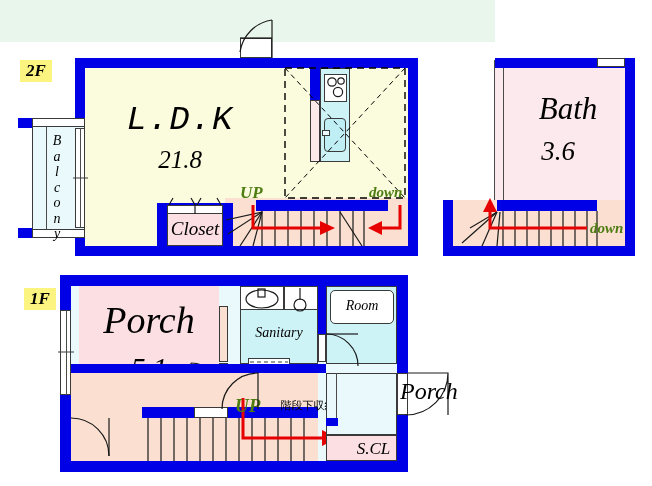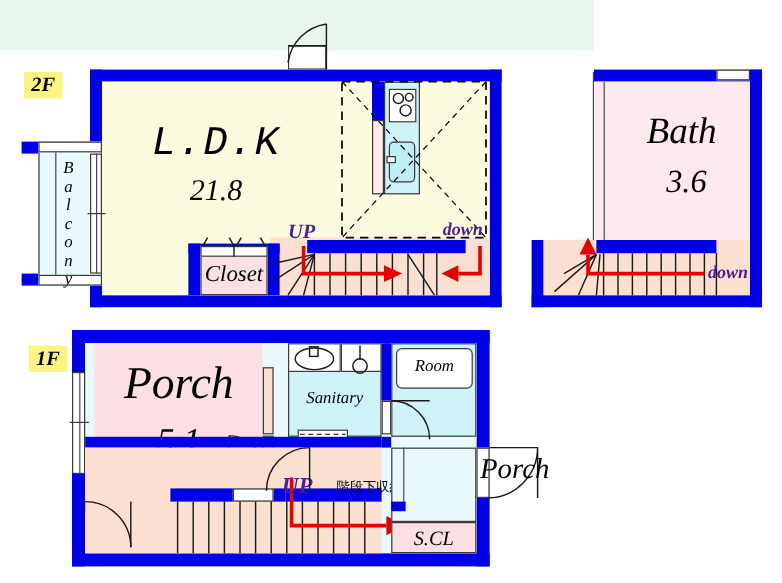--- a/index.html
+++ b/index.html
@@ -36,29 +36,29 @@
   .rlabel{font-family:"Liberation Serif",serif;font-style:italic;color:#000;
     text-align:center;white-space:nowrap;}
   .lbl-ldk{font-size:34px;line-height:36px;letter-spacing:1px;}
   .lbl-ldk-n{font-size:25px;line-height:28px;}
   .lbl-loft{font-size:31px;line-height:34px;}
   .lbl-loft-n{font-size:27px;line-height:30px;}
   .lbl-room{font-size:38px;line-height:40px;}
   .lbl-room-n{font-size:29px;line-height:32px;}
   .lbl-closet{font-size:19px;line-height:22px;}
   .lbl-sm{font-size:14px;line-height:16px;}
-  .lbl-scl{font-size:17px;line-height:20px;}
+  .lbl-scl{font-size:17px;line-height:20px;margin-left:12px;}
   .lbl-porch{font-size:24px;line-height:26px;}
   .lbl-jp{font-family:"DejaVu Sans",sans-serif;font-style:normal;font-size:11px;line-height:13px;}
 
   .balcony-txt{font-family:"Liberation Serif",serif;font-style:italic;font-size:14px;
     line-height:15.5px;color:#000;text-align:center;}
 
   
-  .redtxt{color:#4c1d95;font-family:"Liberation Serif",serif;font-style:italic;
+  .redtxt{color:#4d7c0f;font-family:"Liberation Serif",serif;font-style:italic;
     font-weight:bold;white-space:nowrap;}
   .red-up{font-size:17px;line-height:19px;}
   .red-down{font-size:15px;line-height:17px;}
   .red-up-lg{font-size:19px;line-height:21px;}
 
   svg{position:absolute;left:0;top:0;overflow:visible;}
   .sline{stroke:#3a3a3a;stroke-width:1;fill:none;}
   .sline2{stroke:#1a1a1a;stroke-width:1.2;fill:none;}
   .dash{stroke:#000;stroke-width:1.4;fill:none;stroke-dasharray:7 5;}
   .diag{stroke:#000;stroke-width:1;fill:none;stroke-dasharray:5 4;}
@@ -186,21 +186,21 @@
 
     <div class="ab fill-loft" style="left:495px;top:68px;width:130px;height:132px;"></div>
     <div class="ab fill-stair" style="left:453px;top:200px;width:172px;height:46px;"></div>
 
     <div class="ab thinwall" style="left:494px;top:60px;width:1px;height:140px;"></div>
     <div class="ab thinwall" style="left:503px;top:68px;width:1px;height:132px;"></div>
 
     <div class="ab fill-white outline" style="left:597px;top:58px;width:28px;height:9px;"></div>
 
     <div class="ab rlabel lbl-loft" style="left:520px;top:92px;width:96px;">Bath</div>
-    <div class="ab rlabel lbl-loft-n" style="left:524px;top:136px;width:96px;">3.6</div>
+    <div class="ab rlabel lbl-loft-n" style="left:510px;top:136px;width:96px;">3.6</div>
 
     <div class="ab wall" style="left:497px;top:200px;width:100px;height:11px;"></div>
     <svg width="652" height="486">
       <g class="sline2">
         <line x1="503" y1="211" x2="503" y2="246"></line>
         <line x1="515" y1="211" x2="515" y2="246"></line>
         <line x1="527" y1="211" x2="527" y2="246"></line>
         <line x1="539" y1="211" x2="539" y2="246"></line>
         <line x1="551" y1="211" x2="551" y2="246"></line>
         <line x1="563" y1="211" x2="563" y2="246"></line>

